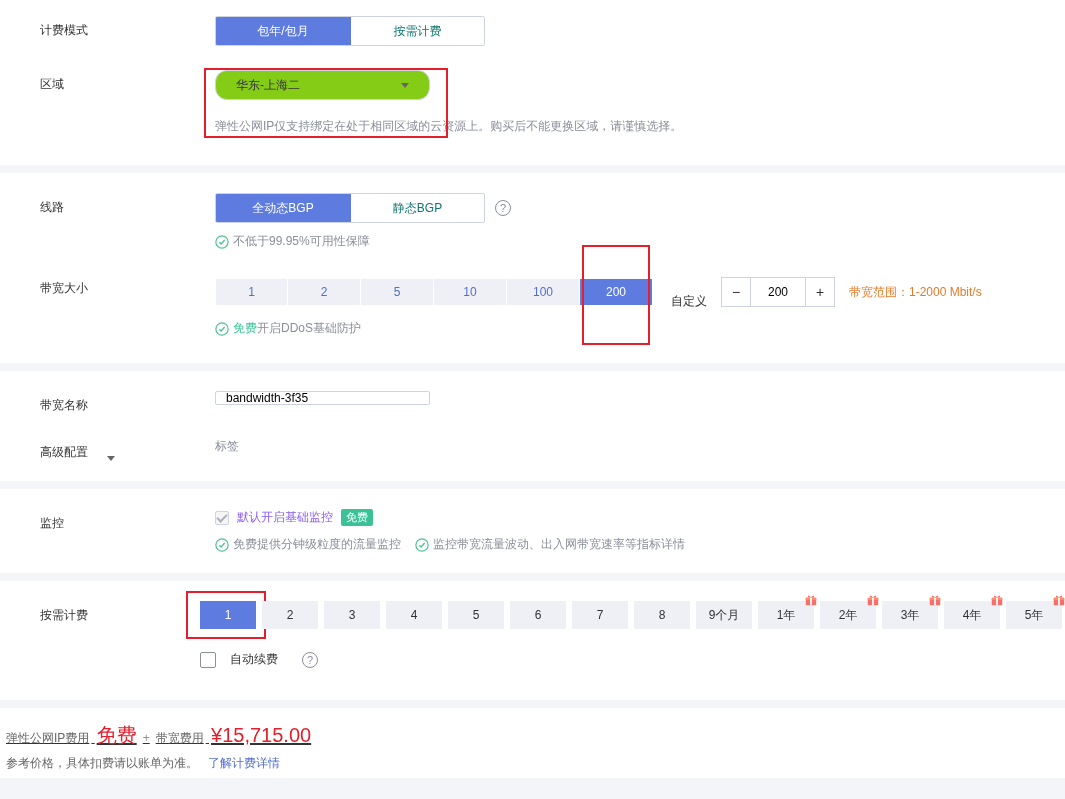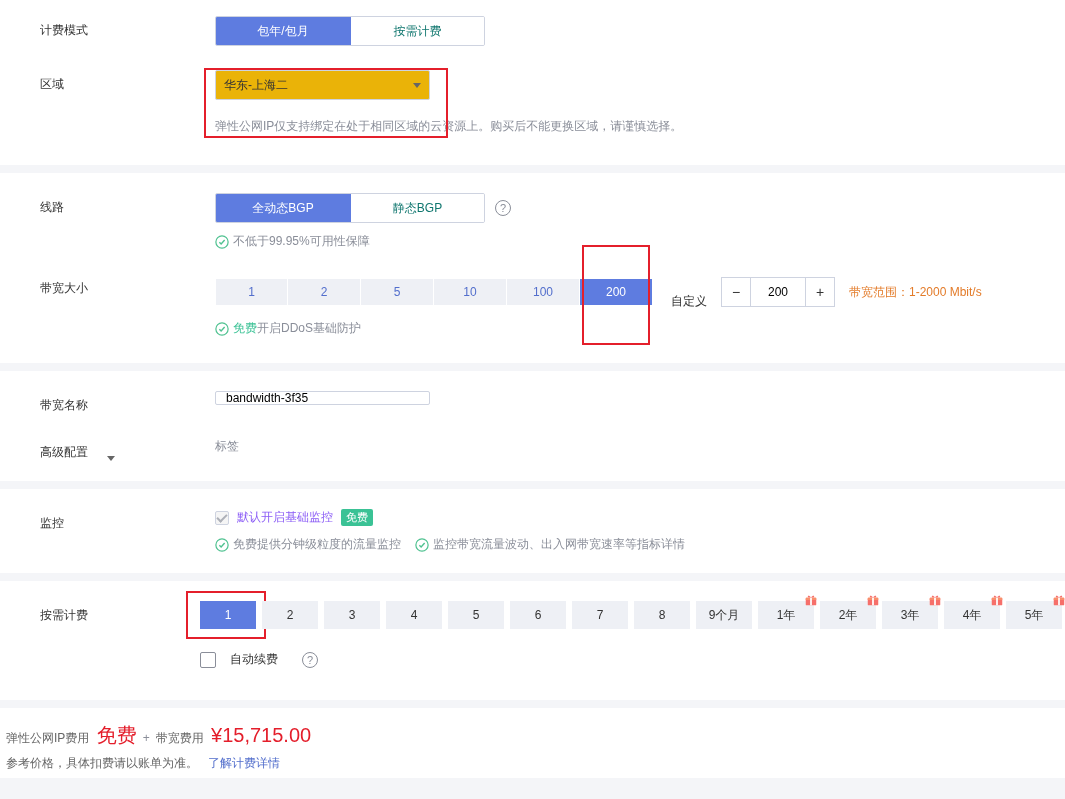--- a/index.html
+++ b/index.html
@@ -6,21 +6,21 @@
   body { background: #f4f5f8; font-size: 12px; color: #333; width: 1065px; }
   .panel { background: #fff; margin-bottom: 8px; padding: 8px 0; }
   .row { display: flex; align-items: flex-start; padding: 12px 0 12px 40px; min-height: 36px; position: relative; }
   .row-label { width: 175px; color: #333; font-size: 12px; padding-top: 6px; flex-shrink: 0; }
   .row-content { flex: 1; display: flex; flex-direction: column; gap: 10px; align-items: flex-start; }
   .toggle-group { display: flex; border: 1px solid #ced3e0; border-radius: 2px; overflow: hidden; }
   .toggle-btn { width: 134px; height: 28px; display: flex; align-items: center; justify-content: center; cursor: pointer; font-size: 12px; background: #fff; color: #0f766e; }
   .toggle-btn.active { background: #5e7ce0; color: #fff; }
   .toggle-btn + .toggle-btn { border-left: 1px solid #ced3e0; }
   .toggle-btn.active + .toggle-btn, .toggle-btn.active { border-color: #5e7ce0; }
-  .select { width: 215px; height: 30px; border: 1px solid #ced3e0; border-radius: 2px; display: flex; align-items: center; justify-content: space-between; padding: 0 8px; cursor: pointer; font-size: 12px; background:#eab308; }
+  .select { width: 215px; height: 30px; border: 1px solid #ced3e0; border-radius: 12px; display: flex; align-items: center; justify-content: space-between; padding: 0 20px; cursor: pointer; font-size: 12px; background:#84cc16; }
   .select .caret { width: 0; height: 0; border-left: 4px solid transparent; border-right: 4px solid transparent; border-top: 5px solid #666; }
   .hint { color: #8a8e99; font-size: 12px; margin-top: 8px; }
   .hl-red { border: 2px solid #e41f2b; position: absolute; pointer-events: none; }
   .hl-region { left: 204px; top: 68px; width: 244px; height: 70px; }
   .help-icon { width: 16px; height: 16px; border: 1px solid #8a8e99; border-radius: 50%; display: inline-flex; align-items: center; justify-content: center; color: #8a8e99; font-size: 11px; margin-left: 10px; cursor: pointer; }
   .check-line { display: flex; align-items: center; gap: 4px; color: #8a8e99; font-size: 12px; }
   .check-svg { color: #50c291; }
   .free-green { color: #3ac295; }
   .bw-row { display: flex; align-items: center; gap: 14px; position: relative; }
   .preset-group { display: flex; }
@@ -43,21 +43,21 @@
   .free-tag { background:#3ac295; color:#fff; font-size:11px; padding:1px 5px; border-radius:2px; }
   .mon-hints { display:flex; align-items:center; gap:14px; color:#8a8e99; }
   .duration-grid { display:flex; gap:6px; position:relative; }
   .dur { width:56px; height:28px; display:flex; align-items:center; justify-content:center; background:#eef0f5; color:#333; font-size:12px; cursor:pointer; position:relative; }
   .dur.active { background:#5e7ce0; color:#fff; }
   .gift-icon { position:absolute; top:-8px; right:-4px; color:#f66f6a; }
   .hl-dur { border:2px solid #e41f2b; position:absolute; left:-14px; top:-10px; width:80px; height:48px; pointer-events:none; }
   .renew-line { display:flex; align-items:center; gap:14px; margin-top:12px; }
   .checkbox-empty { width:16px; height:16px; border:1px solid #8a8e99; border-radius:2px; background:#fff; cursor:pointer; }
   .footer { background:#fff; padding: 14px 6px 6px 6px; font-size:12px; }
-  .price-line { display:flex; align-items:baseline; gap:2px; }
+  .price-line { display:flex; align-items:baseline; gap:2px;text-decoration:underline; }
   .red-big { color:#e41e2b; font-size:20px; }
   .red-price { color:#e41e2b; font-size:20px; }
   .gray-text { color:#666; }
   .link { color:#526ecc; cursor:pointer; }
   .plus { color:#8a8e99; margin: 0 4px; }
   .mon-gray { color:#8b5cf6; }
   svg.ic { width:14px; height:14px; flex-shrink:0; }
 </style>
 </head>
 <body>

